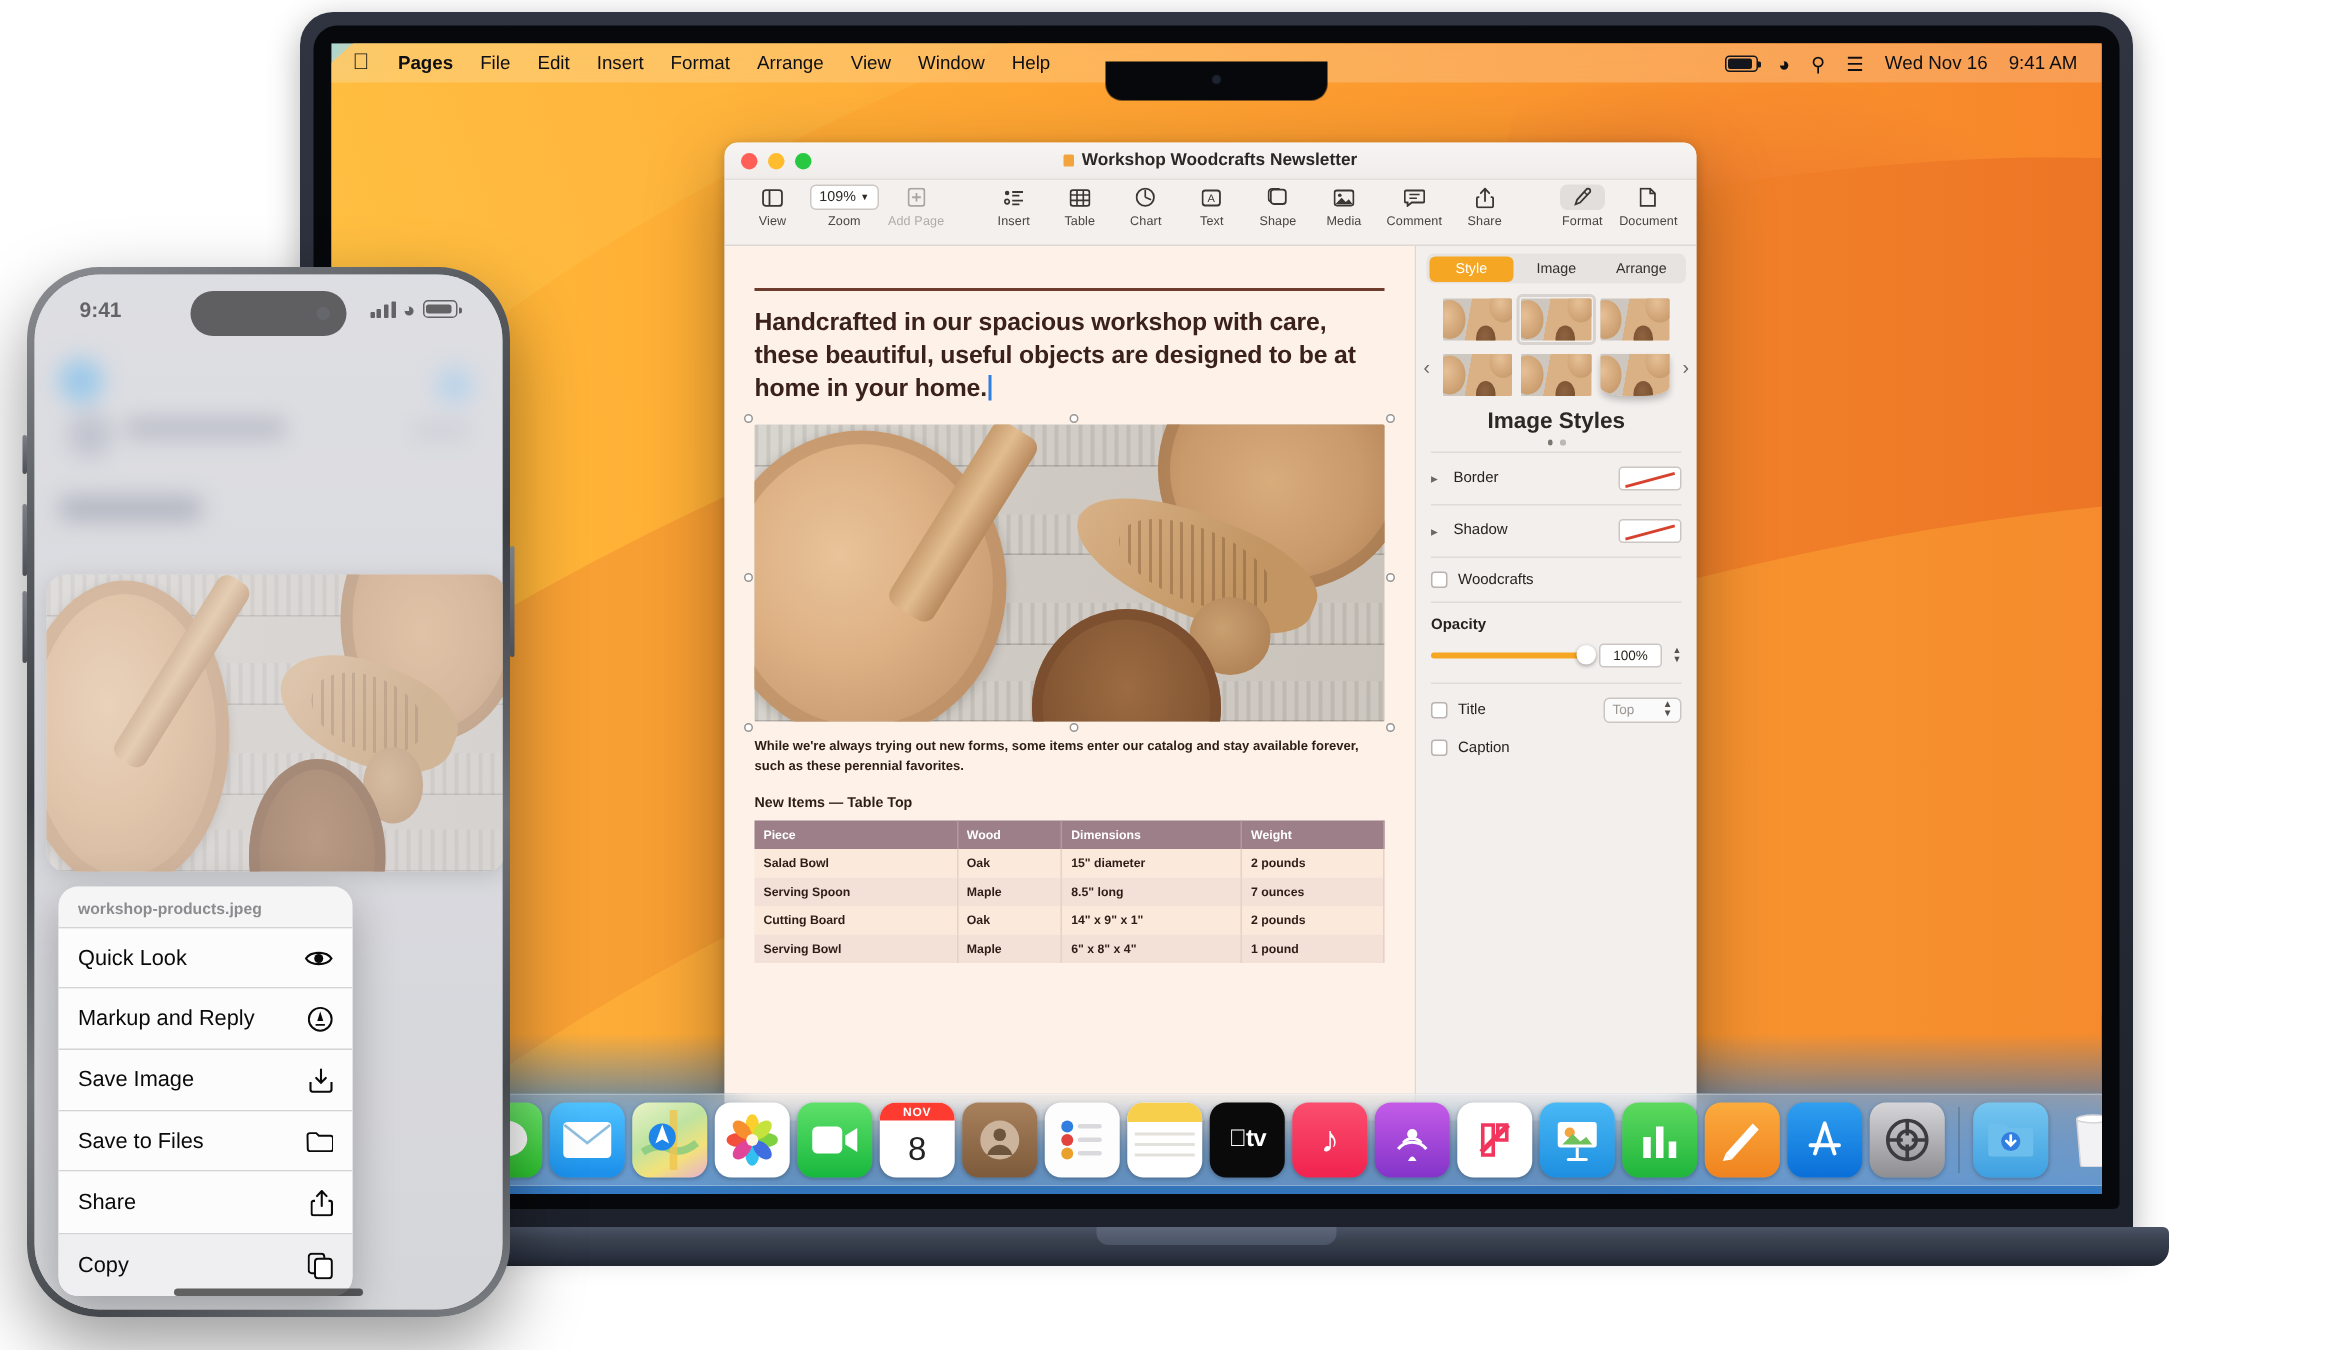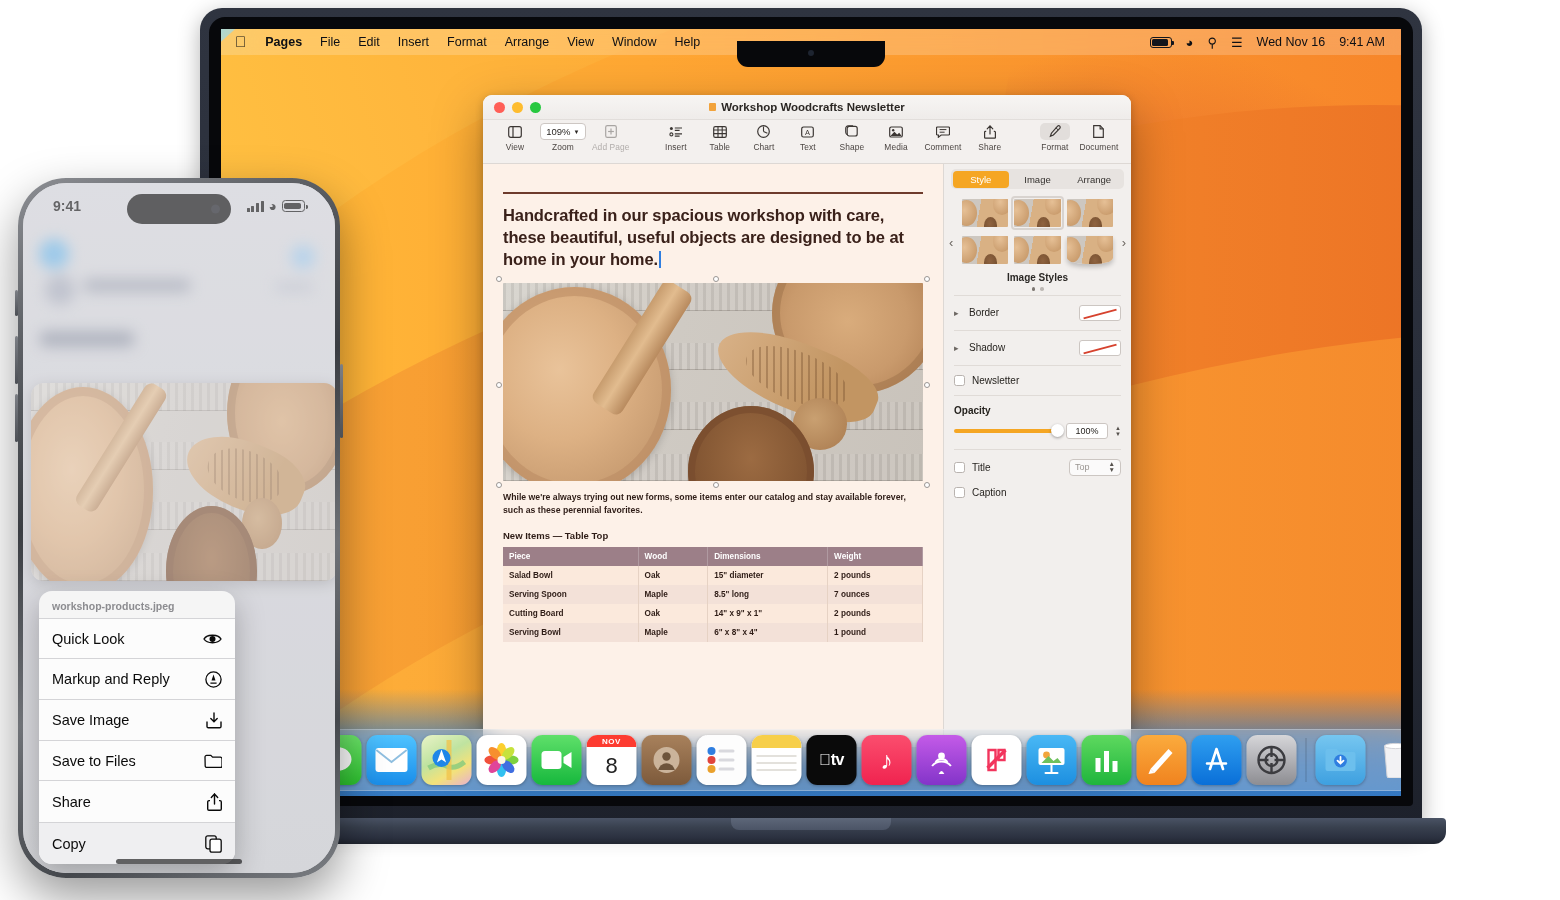--- a/index.html
+++ b/index.html
@@ -293,21 +293,21 @@
   .thumb i.b { right:-6%; top:-22%; width:40%; height:78%; }
   .thumb i.c { left:48%; bottom:-26%; width:28%; height:60%;
     background: radial-gradient(ellipse at 45% 40%, #8f6340, #6f4a2b); }
   .thumb.sel { outline: 2px solid #d8d3cf; outline-offset: 1px; }
   .thumb.curl { border-radius: 0 0 40% 40%/0 0 22% 22%; box-shadow: 0 3px 5px rgba(0,0,0,.22); }
   .arrowL, .arrowR {
     position: absolute; top: 50%; transform: translateY(-50%);
     font-size: 13px; color: #6c6762;
   }
   .arrowL { left: 5px; } .arrowR { right: 5px; }
-  .styles-cap { text-align:center; font-size:10px; font-weight:700; color:#2b2825; margin-top:8px; }
+  .styles-cap { text-align:center; font-size:15px; font-weight:700; color:#2b2825; margin-top:8px; }
   .dots { display:flex; justify-content:center; gap:5px; margin-top:4px; }
   .dots span { width:3.5px; height:3.5px; border-radius:50%; background:#bdb8b4; }
   .dots span.on { background:#7c7671; }
 
   .ins-rows { padding: 0 10px; }
   .ins-row {
     display: flex; align-items: center; gap: 7px;
     padding: 9px 0; border-top: 1px solid #e0dbd7; font-size: 10px; color: #26231f;
   }
   .ins-row.nb { border-top: none; }
@@ -774,21 +774,21 @@
                   <span>Border</span>
                   <span class="swatch"></span>
                 </div>
                 <div class="ins-row">
                   <span class="chev">▸</span>
                   <span>Shadow</span>
                   <span class="swatch"></span>
                 </div>
                 <div class="ins-row">
                   <span class="cbx"></span>
-                  <span>Newsletter</span>
+                  <span>Woodcrafts</span>
                 </div>
 
                 <div class="op-label">Opacity</div>
                 <div class="op-row">
                   <span class="slider">
                       <span class="knob"></span>
                     </span>
                   <span class="numbox">100%</span>
                   <span class="stepper">
                       <span>▲</span>

